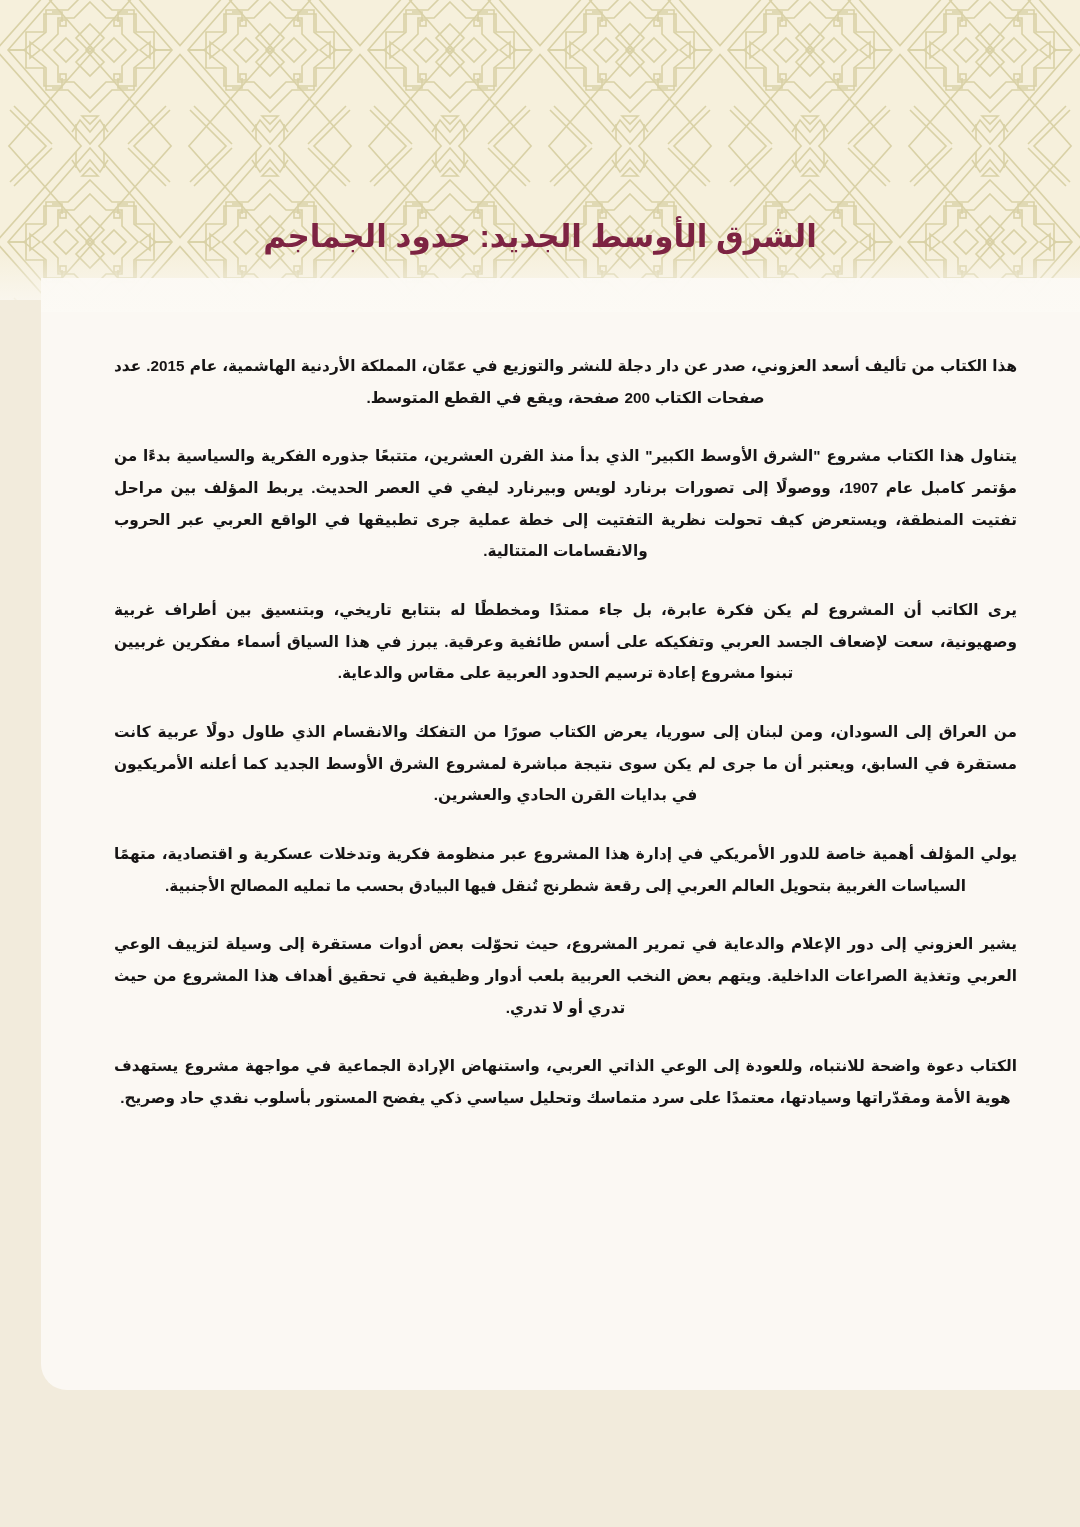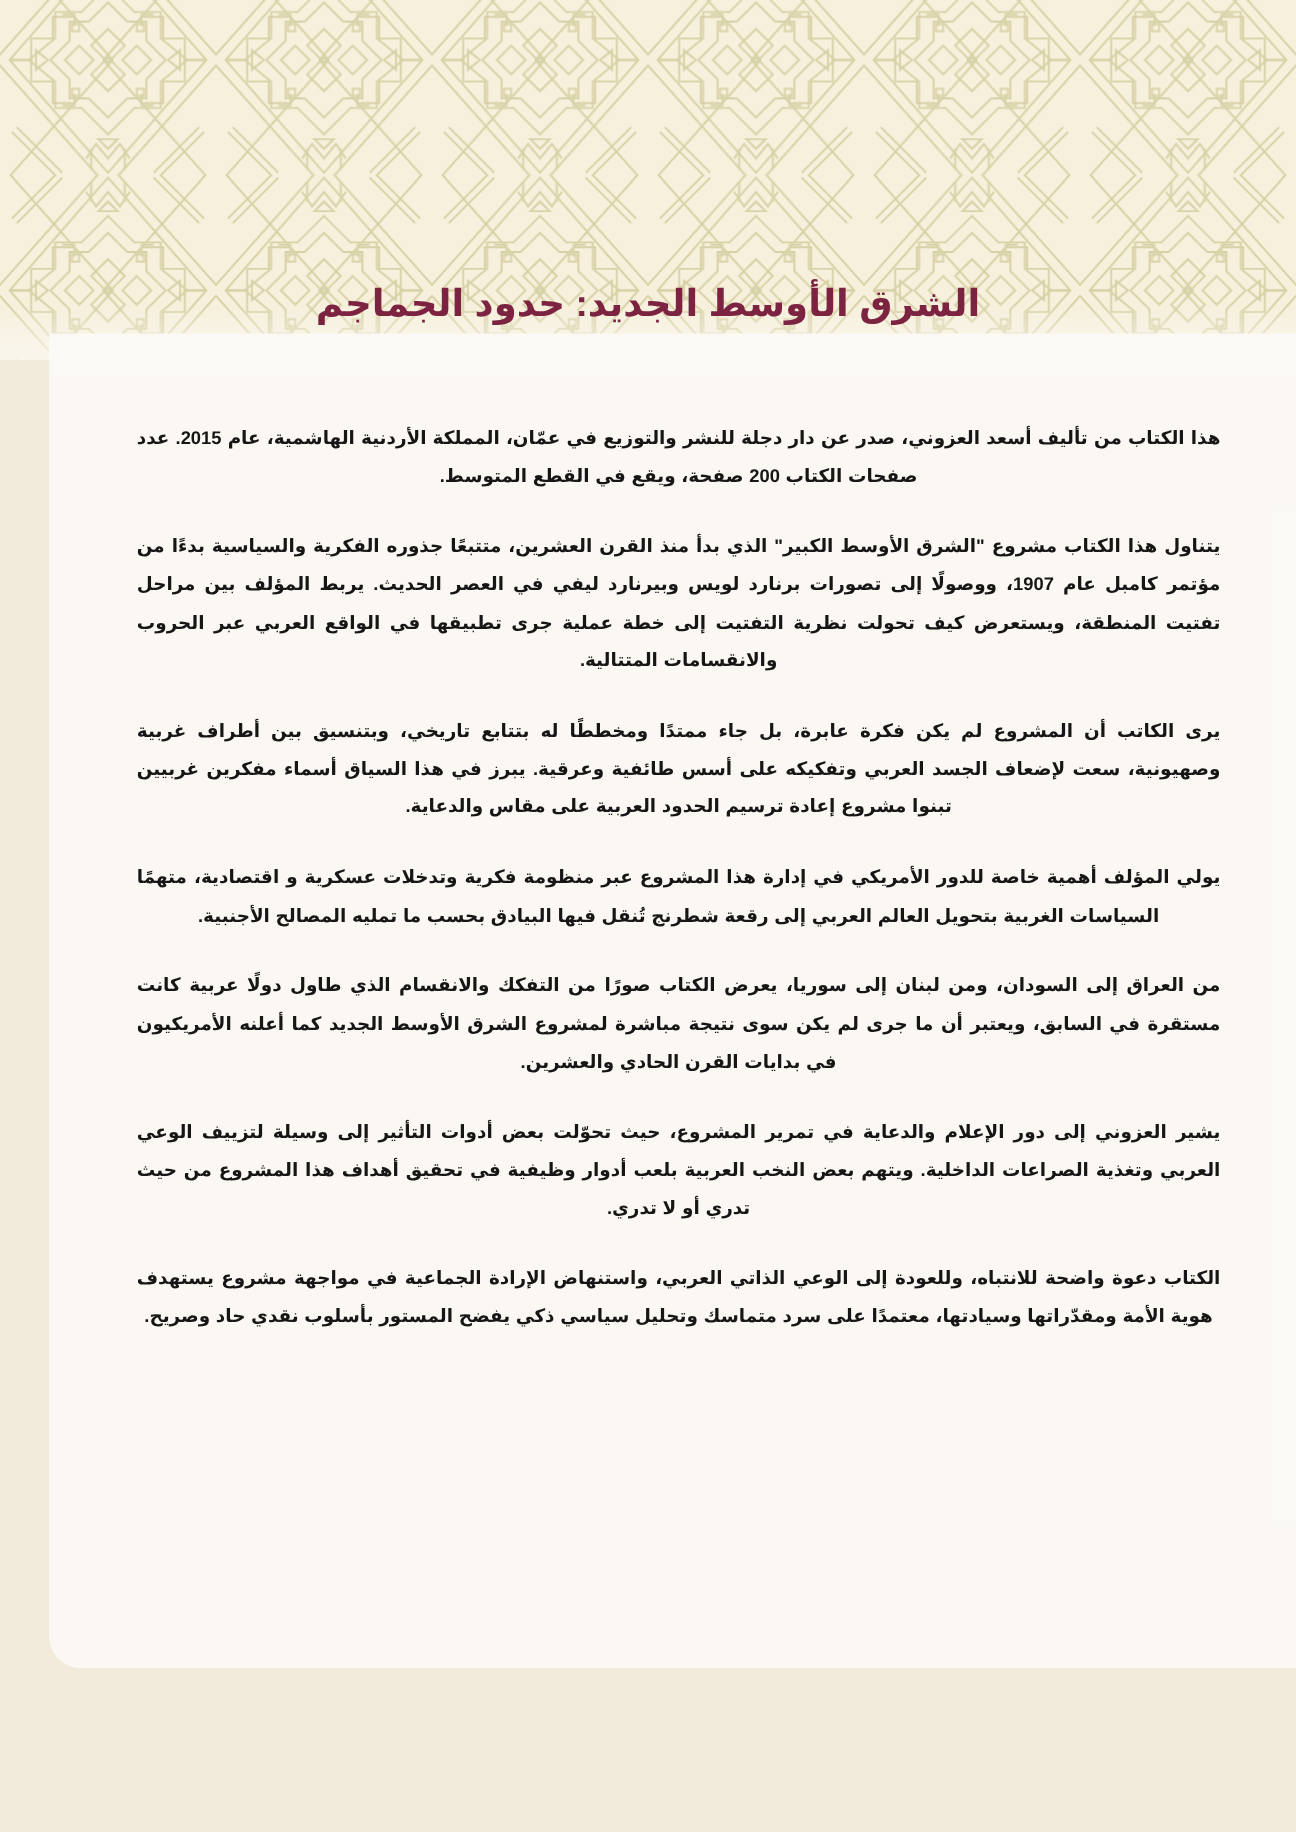--- a/index.html
+++ b/index.html
@@ -37,21 +37,21 @@
     left: 0;
     right: 0;
     bottom: 0;
     height: 46px;
     background: linear-gradient(to bottom, rgba(250,247,240,0) 0%, rgba(250,247,240,0.85) 100%);
     pointer-events: none;
   }
 
   .page-title {
     position: absolute;
-    top: 212px;
+    top: 196px;
     left: 0;
     width: 1080px;
     text-align: center;
     font-size: 31px;
     font-weight: bold;
     color: #7D2342;
     letter-spacing: 0.2px;
     z-index: 5;
     line-height: 1.3;
   }
@@ -156,18 +156,18 @@
   <div class="banner-fade"></div>
 </div>
 
 <h1 class="page-title">الشرق الأوسط الجديد: حدود الجماجم</h1>
 
 <div class="content-card">
   <div class="body-text">
     <p class="para">هذا الكتاب من تأليف أسعد العزوني، صدر عن دار دجلة للنشر والتوزيع في عمّان، المملكة الأردنية الهاشمية، عام 2015. عدد صفحات الكتاب 200 صفحة، ويقع في القطع المتوسط.</p>
     <p class="para">يتناول هذا الكتاب مشروع "الشرق الأوسط الكبير" الذي بدأ منذ القرن العشرين، متتبعًا جذوره الفكرية والسياسية بدءًا من مؤتمر كامبل عام 1907، ووصولًا إلى تصورات برنارد لويس وبيرنارد ليفي في العصر الحديث. يربط المؤلف بين مراحل تفتيت المنطقة، ويستعرض كيف تحولت نظرية التفتيت إلى خطة عملية جرى تطبيقها في الواقع العربي عبر الحروب والانقسامات المتتالية.</p>
     <p class="para">يرى الكاتب أن المشروع لم يكن فكرة عابرة، بل جاء ممتدًا ومخططًا له بتتابع تاريخي، وبتنسيق بين أطراف غربية وصهيونية، سعت لإضعاف الجسد العربي وتفكيكه على أسس طائفية وعرقية. يبرز في هذا السياق أسماء مفكرين غربيين تبنوا مشروع إعادة ترسيم الحدود العربية على مقاس والدعاية.</p>
+    <p class="para">من العراق إلى السودان، ومن لبنان إلى سوريا، يعرض الكتاب صورًا من التفكك والانقسام الذي طاول دولًا عربية كانت مستقرة في السابق، ويعتبر أن ما جرى لم يكن سوى نتيجة مباشرة لمشروع الشرق الأوسط الجديد كما أعلنه الأمريكيون في بدايات القرن الحادي والعشرين.</p>
     <p class="para">يولي المؤلف أهمية خاصة للدور الأمريكي في إدارة هذا المشروع عبر منظومة فكرية وتدخلات عسكرية و اقتصادية، متهمًا السياسات الغربية بتحويل العالم العربي إلى رقعة شطرنج تُنقل فيها البيادق بحسب ما تمليه المصالح الأجنبية.</p>
-    <p class="para">من العراق إلى السودان، ومن لبنان إلى سوريا، يعرض الكتاب صورًا من التفكك والانقسام الذي طاول دولًا عربية كانت مستقرة في السابق، ويعتبر أن ما جرى لم يكن سوى نتيجة مباشرة لمشروع الشرق الأوسط الجديد كما أعلنه الأمريكيون في بدايات القرن الحادي والعشرين.</p>
-    <p class="para">يشير العزوني إلى دور الإعلام والدعاية في تمرير المشروع، حيث تحوّلت بعض أدوات التأثير إلى وسيلة لتزييف الوعي العربي وتغذية الصراعات الداخلية. ويتهم بعض النخب العربية بلعب أدوار وظيفية في تحقيق أهداف هذا المشروع من حيث تدري أو لا تدري.</p>
+    <p class="para">يشير العزوني إلى دور الإعلام والدعاية في تمرير المشروع، حيث تحوّلت بعض أدوات مستقرة إلى وسيلة لتزييف الوعي العربي وتغذية الصراعات الداخلية. ويتهم بعض النخب العربية بلعب أدوار وظيفية في تحقيق أهداف هذا المشروع من حيث تدري أو لا تدري.</p>
     <p class="para">الكتاب دعوة واضحة للانتباه، وللعودة إلى الوعي الذاتي العربي، واستنهاض الإرادة الجماعية في مواجهة مشروع يستهدف هوية الأمة ومقدّراتها وسيادتها، معتمدًا على سرد متماسك وتحليل سياسي ذكي يفضح المستور بأسلوب نقدي حاد وصريح.</p>
   </div>
 </div>
 
 </body></html>

